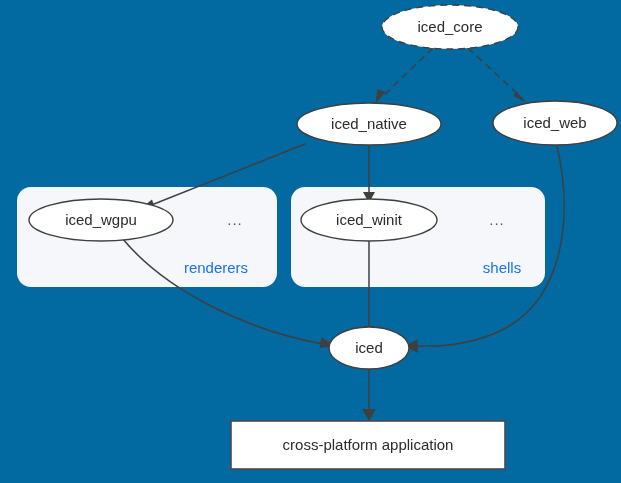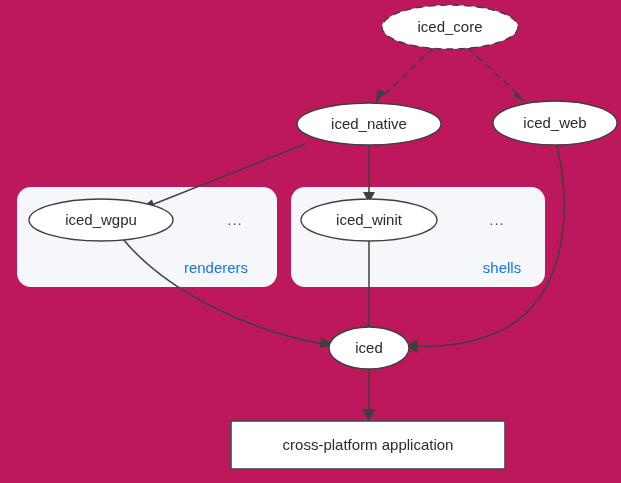--- a/index.html
+++ b/index.html
@@ -8,21 +8,21 @@
     padding: 0;
     background: #ffffff;
   }
   body {
     font-family: "Liberation Sans", sans-serif;
   }
   #diagram-root {
     position: relative;
     width: 621px;
     height: 483px;
-    background: #be185d;
+    background: #0369a1;
     overflow: hidden;
   }
   #diagram-svg {
     position: absolute;
     left: 0;
     top: 0;
     width: 621px;
     height: 483px;
     display: block;
   }

